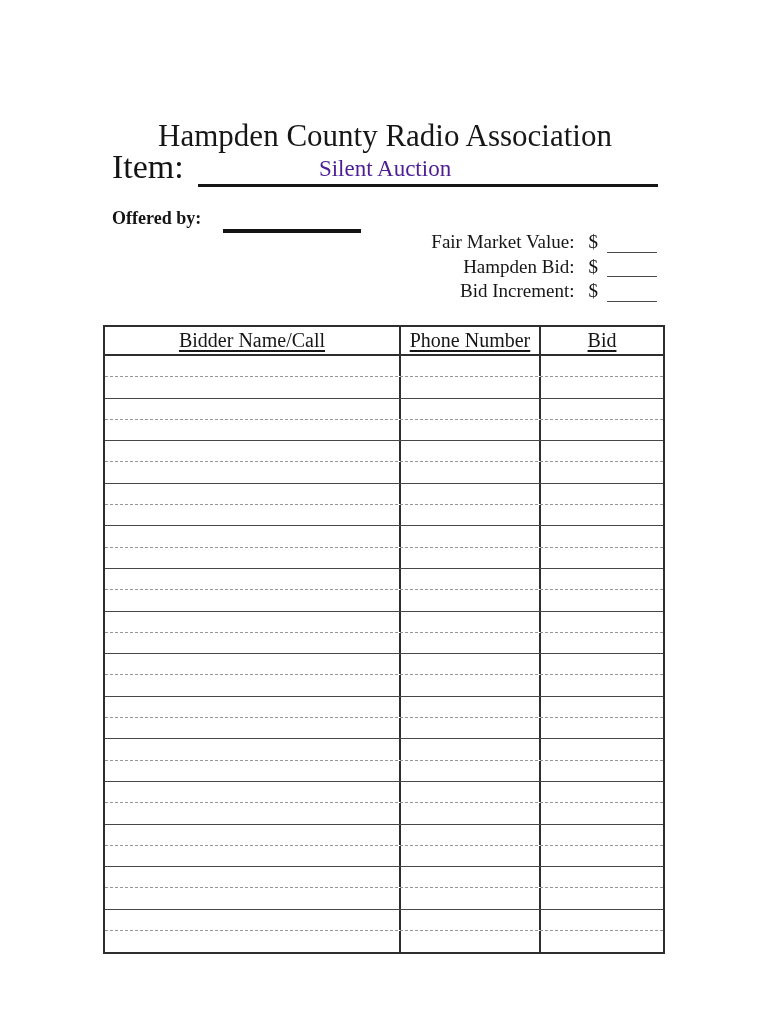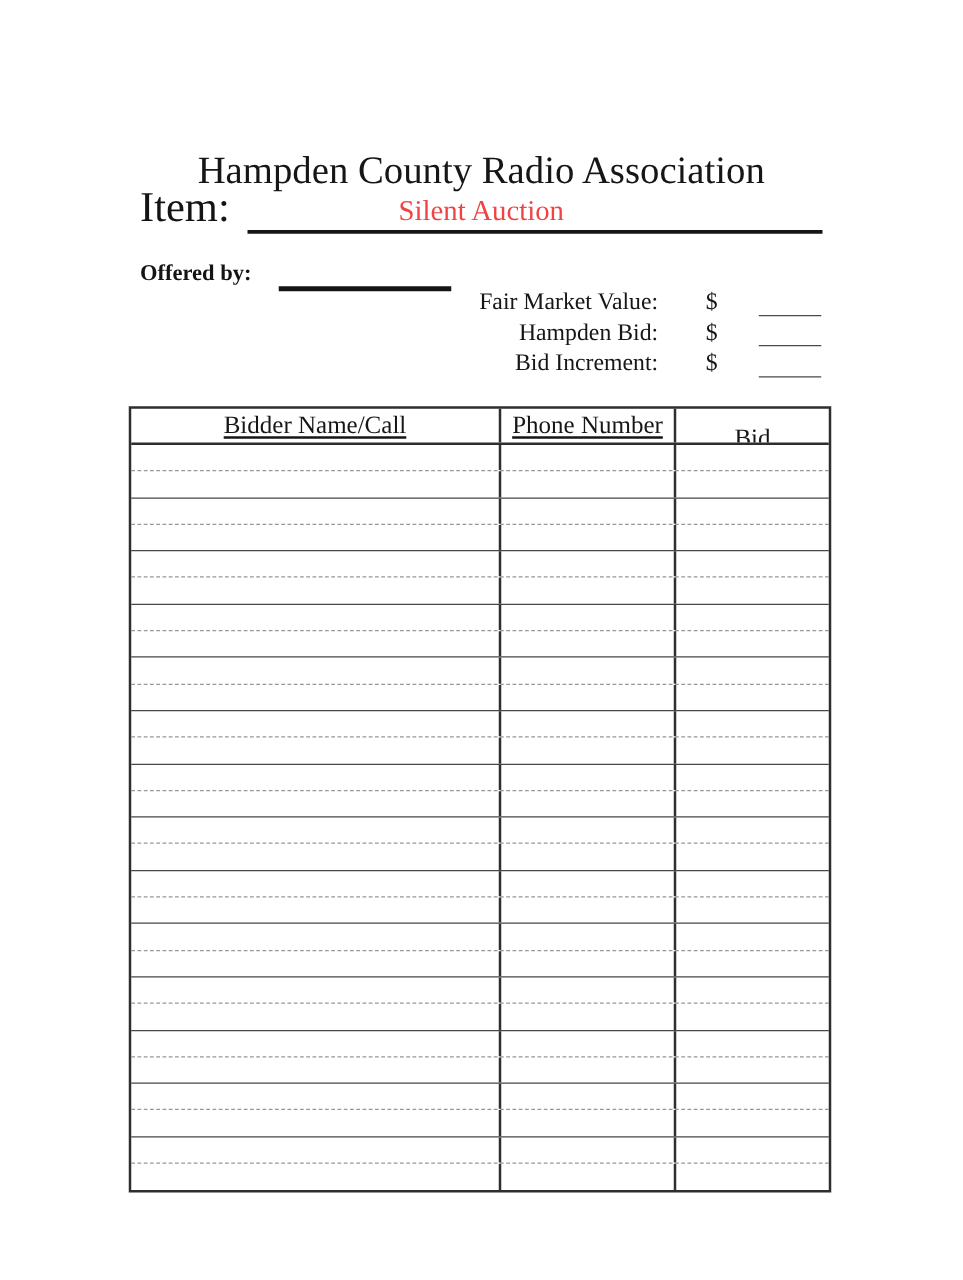--- a/index.html
+++ b/index.html
@@ -25,21 +25,21 @@
     margin-top: 48px;
   }
   .title {
     font-size: 31px;
     line-height: 36px;
     color: #161616;
   }
   .subtitle {
     font-size: 23px;
     line-height: 30px;
-    color: #ef4444;
+    color: #4c1d95;
   }
   .item-label {
     position: absolute;
     left: 112px;
     top: 147px;
     font-size: 34px;
     line-height: 40px;
   }
   .item-line {
     position: absolute;
@@ -72,21 +72,20 @@
     top: 231px;
     right: 113px;
     text-align: right;
   }
   .price-row {
     display: flex;
     justify-content: flex-end;
     align-items: baseline;
     height: 24.6px;
     font-size: 19px;
-    gap: 24px;
   }
   .price-label {
     color: #161616;
   }
   .dollar {
     margin-left: 14px;
   }
   .price-line {
     width: 50px;
     height: 15px;
@@ -113,21 +112,21 @@
   .cell {
     box-sizing: border-box;
     overflow: hidden;
   }
   .c1 { width: 294px; }
   .c2 {
     width: 142px;
     border-left: 2px solid #2e2e2e;
     border-right: 2px solid #2e2e2e;
   }
-  .c3 { flex: 1; margin-top: 11px; }
+  .c3 { flex: 1; }
   .th {
     font-size: 20px;
     line-height: 26px;
     text-align: center;
     text-decoration: underline;
     text-underline-offset: 3px;
     color: #161616;
   }
   .trow {
     display: flex;

